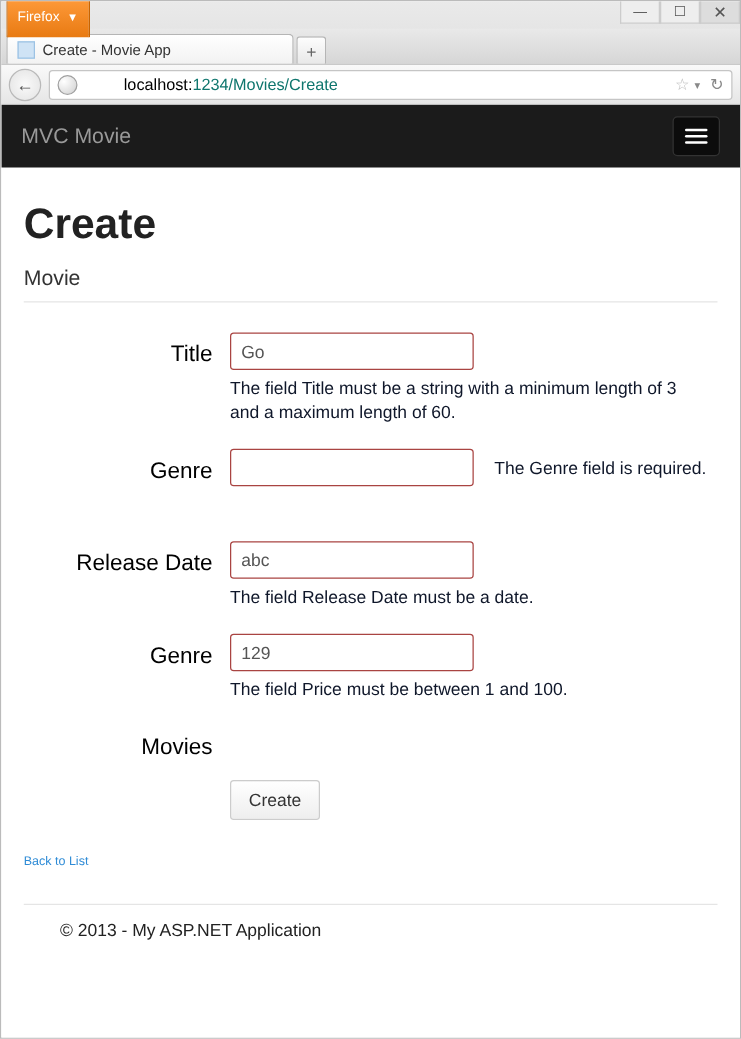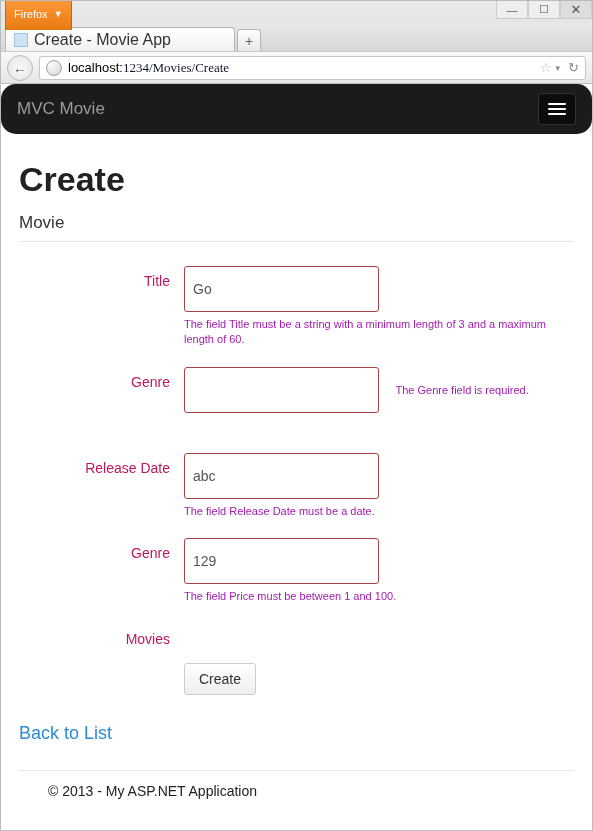--- a/index.html
+++ b/index.html
@@ -57,21 +57,21 @@
   .tab {
     display: flex;
     align-items: center;
     height: 24px;
     min-width: 230px;
     padding: 0 8px;
     background: linear-gradient(#ffffff, #f2f2f2);
     border: 1px solid #b5b5b5;
     border-bottom: none;
     border-radius: 4px 4px 0 0;
-    font-size: 16px;
+    font-size: 12px;
     color: #333;
     gap: 6px;
   }
   .tab-fav {
     width: 14px; height: 14px;
     background: #cfe3f5;
     border: 1px solid #9cc2e4;
     border-radius: 0;
     display: inline-block;
   }
@@ -115,41 +115,40 @@
     color: #333;
     gap: 6px;
   }
   .globe {
     width: 16px; height: 16px;
     border-radius: 50%;
     border: 1px solid #a0a0a0;
     background: radial-gradient(circle at 30% 30%, #ffffff, #cfcfcf);
     display: inline-block;
   }
-  .addr-host { color: #000; }
-  .addr-path { color: #0f172a; font-family: Liberation Serif, serif; }
+  .addr-host { color: #000; margin-left: 31px; }
+  .addr-path { color: #0f766e; }
   .addr-right { margin-left: auto; display: flex; gap: 8px; color: #888; font-size: 13px; align-items: center;}
   .star { color: #bbb; }
   .star-dd { font-size: 9px; color: #888; margin-left: -4px; }
   .reload { font-size: 13px; }
 
   
   .page {
     height: calc(831px - 22px - 28px - 32px - 2px);
     overflow: auto;
     background: #fff;
   }
   .navbar {
     background: #1b1b1b;
     height: 50px;
     display: flex;
     align-items: center;
     justify-content: space-between;
     padding: 0 16px;
-    border-radius: 15px;
   }
   .brand { color: #999; font-size: 17px; }
   .nav-toggle {
     width: 38px; height: 32px;
     border: 1px solid #333;
     border-radius: 4px;
     background: #0c0c0c;
     display: flex; flex-direction: column;
     align-items: center; justify-content: center;
     gap: 3px;
@@ -162,56 +161,56 @@
   hr.sub {
     border: none; border-top: 1px solid #e5e5e5; margin: 8px 0 24px 0;
   }
   h4.movie { font-size: 17px; font-weight: 400; margin: 14px 0 6px; color: #333;}
   .form { margin-top: 8px; }
   .row { display: flex; align-items: flex-start; margin-bottom: 6px; }
   .lbl {
     width: 165px;
     text-align: right;
     padding: 7px 14px 0 0;
-    font-size: 14px;
-    color: #be185d;
+    font-size: 18px;
+    color: #000000;
   }
   .fld { flex: 1; }
   .inp {
     width: 195px;
-    height: 46px;
+    height: 30px;
     border: 1px solid #a94442;
     border-radius: 3px;
     padding: 4px 8px;
     font-size: 14px;
     color: #555;
     outline: none;
   }
   .err {
     display: block;
-    color: #a21caf;
-    font-size: 11px;
+    color: #0f172a;
+    font-size: 14px;
     margin: 5px 0 14px 0;
     max-width: 380px;
     line-height: 1.35;
   }
   .err.inline { display: inline; margin-left: 12px; vertical-align: middle;}
   .btn {
     height: 32px;
     padding: 0 14px;
     background: linear-gradient(#ffffff, #eeeeee);
     border: 1px solid #ccc;
     border-radius: 3px;
     font-size: 14px;
     color: #333;
     cursor: pointer;
   }
   .back-link {
     color: #2e8bd6;
-    font-size: 18px;
+    font-size: 10px;
     text-decoration: none;
     display: inline-block;
     margin-top: 22px;
   }
   hr.footer {
     border: none; border-top: 1px solid #e5e5e5; margin: 26px 0 12px 0;
   }
   .footer-text { font-size: 14px; color: #222; margin-left: 29px; }
 </style>
 </head>

